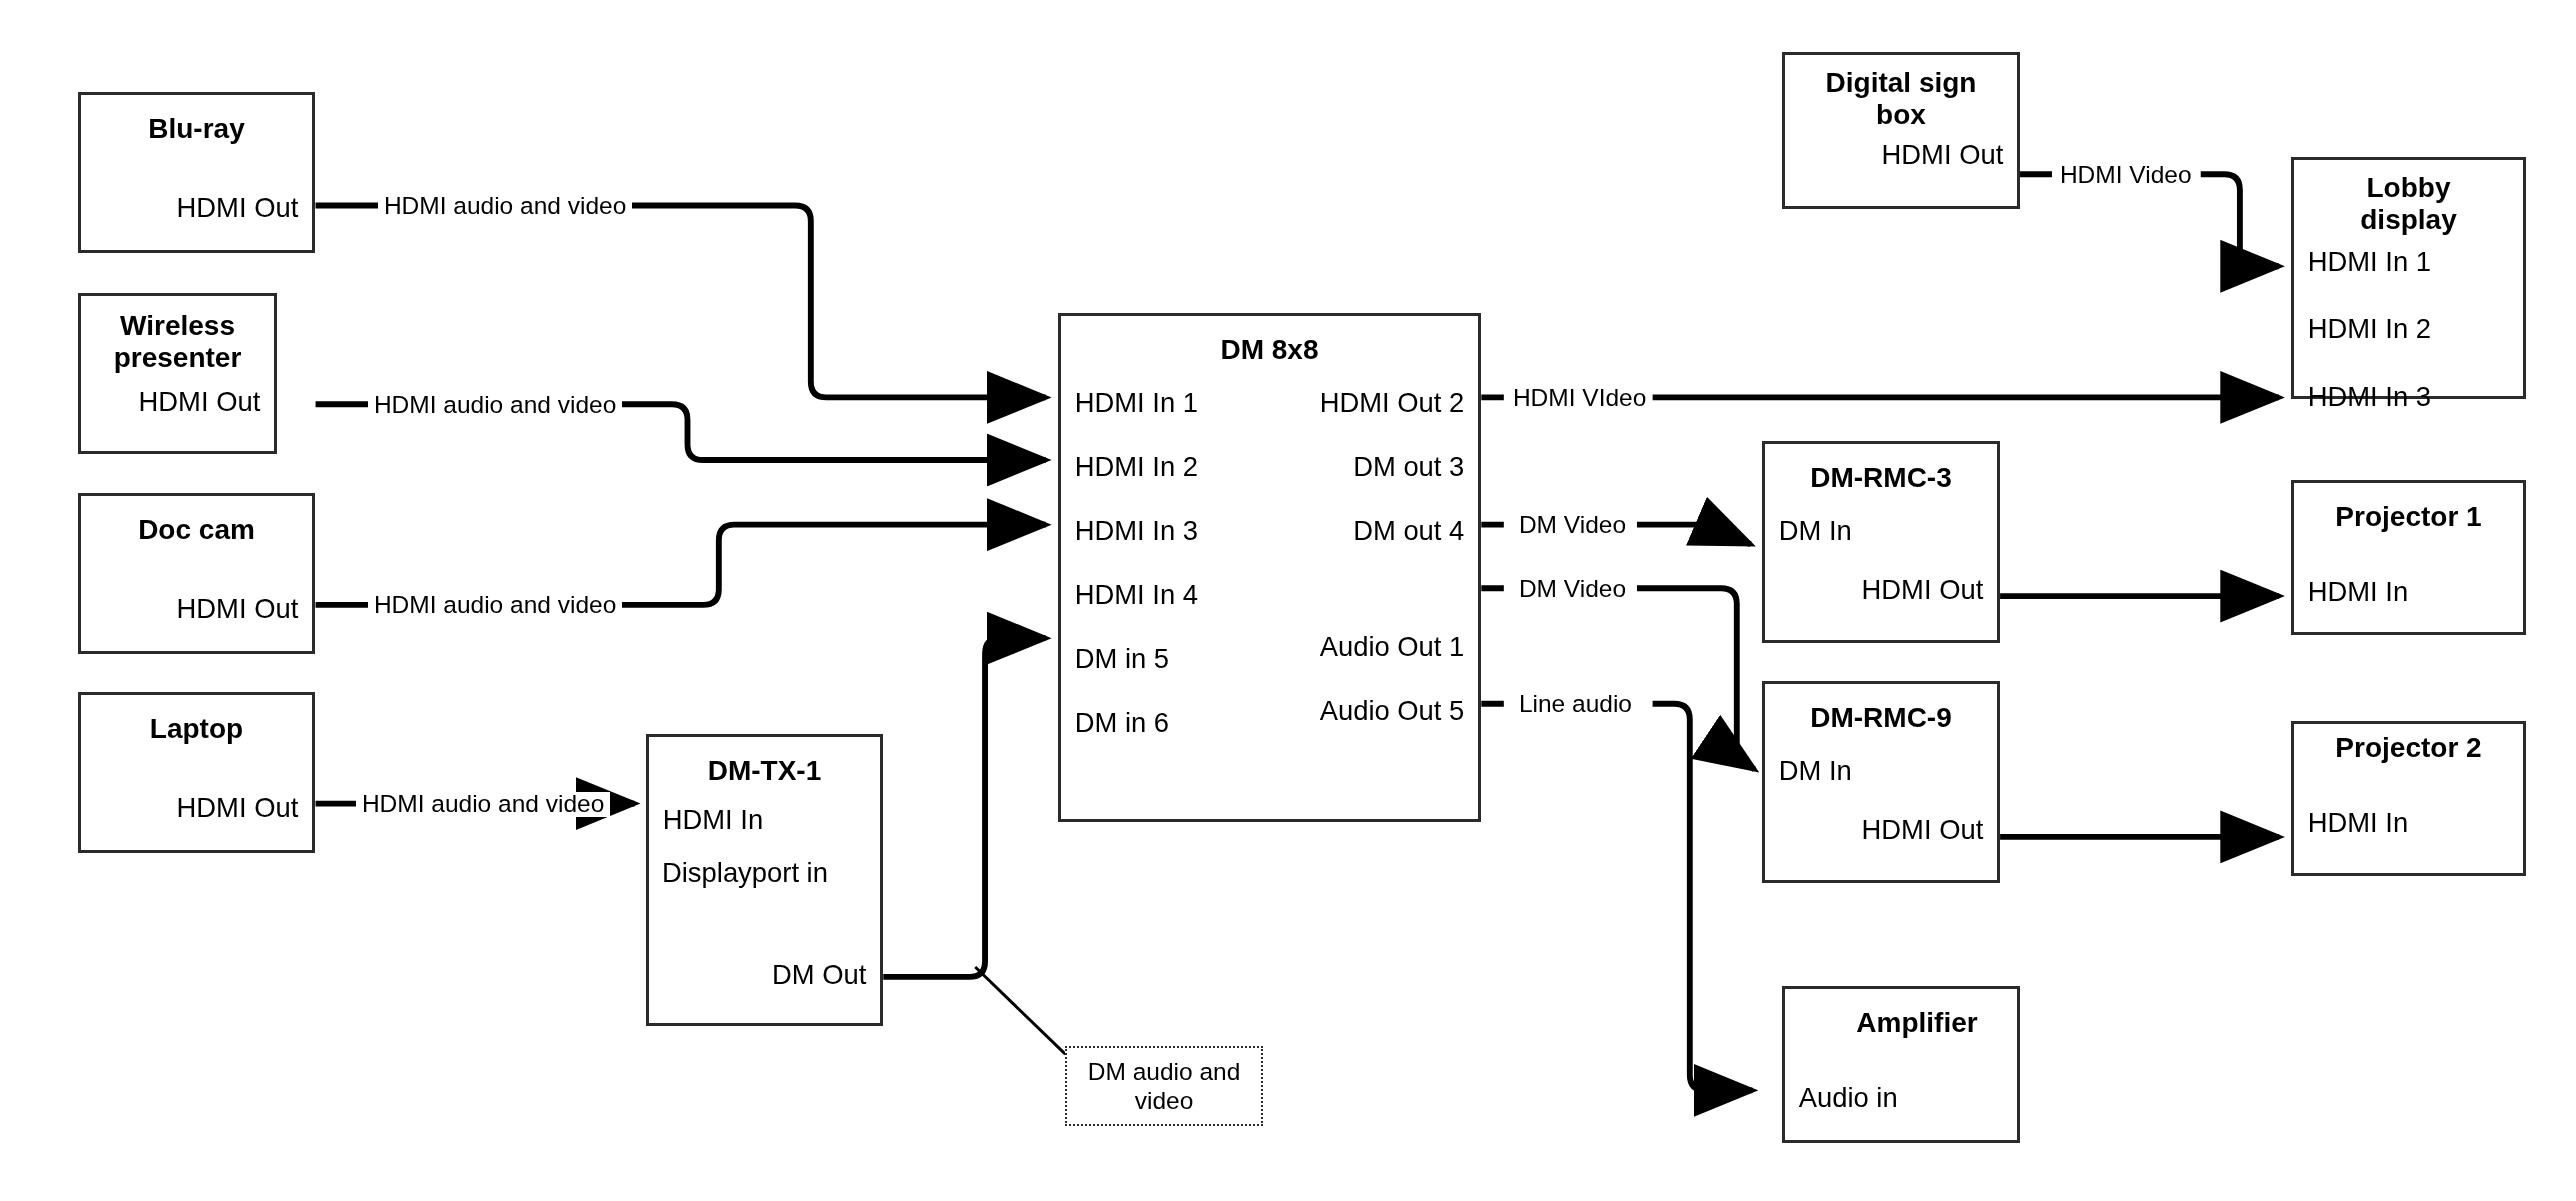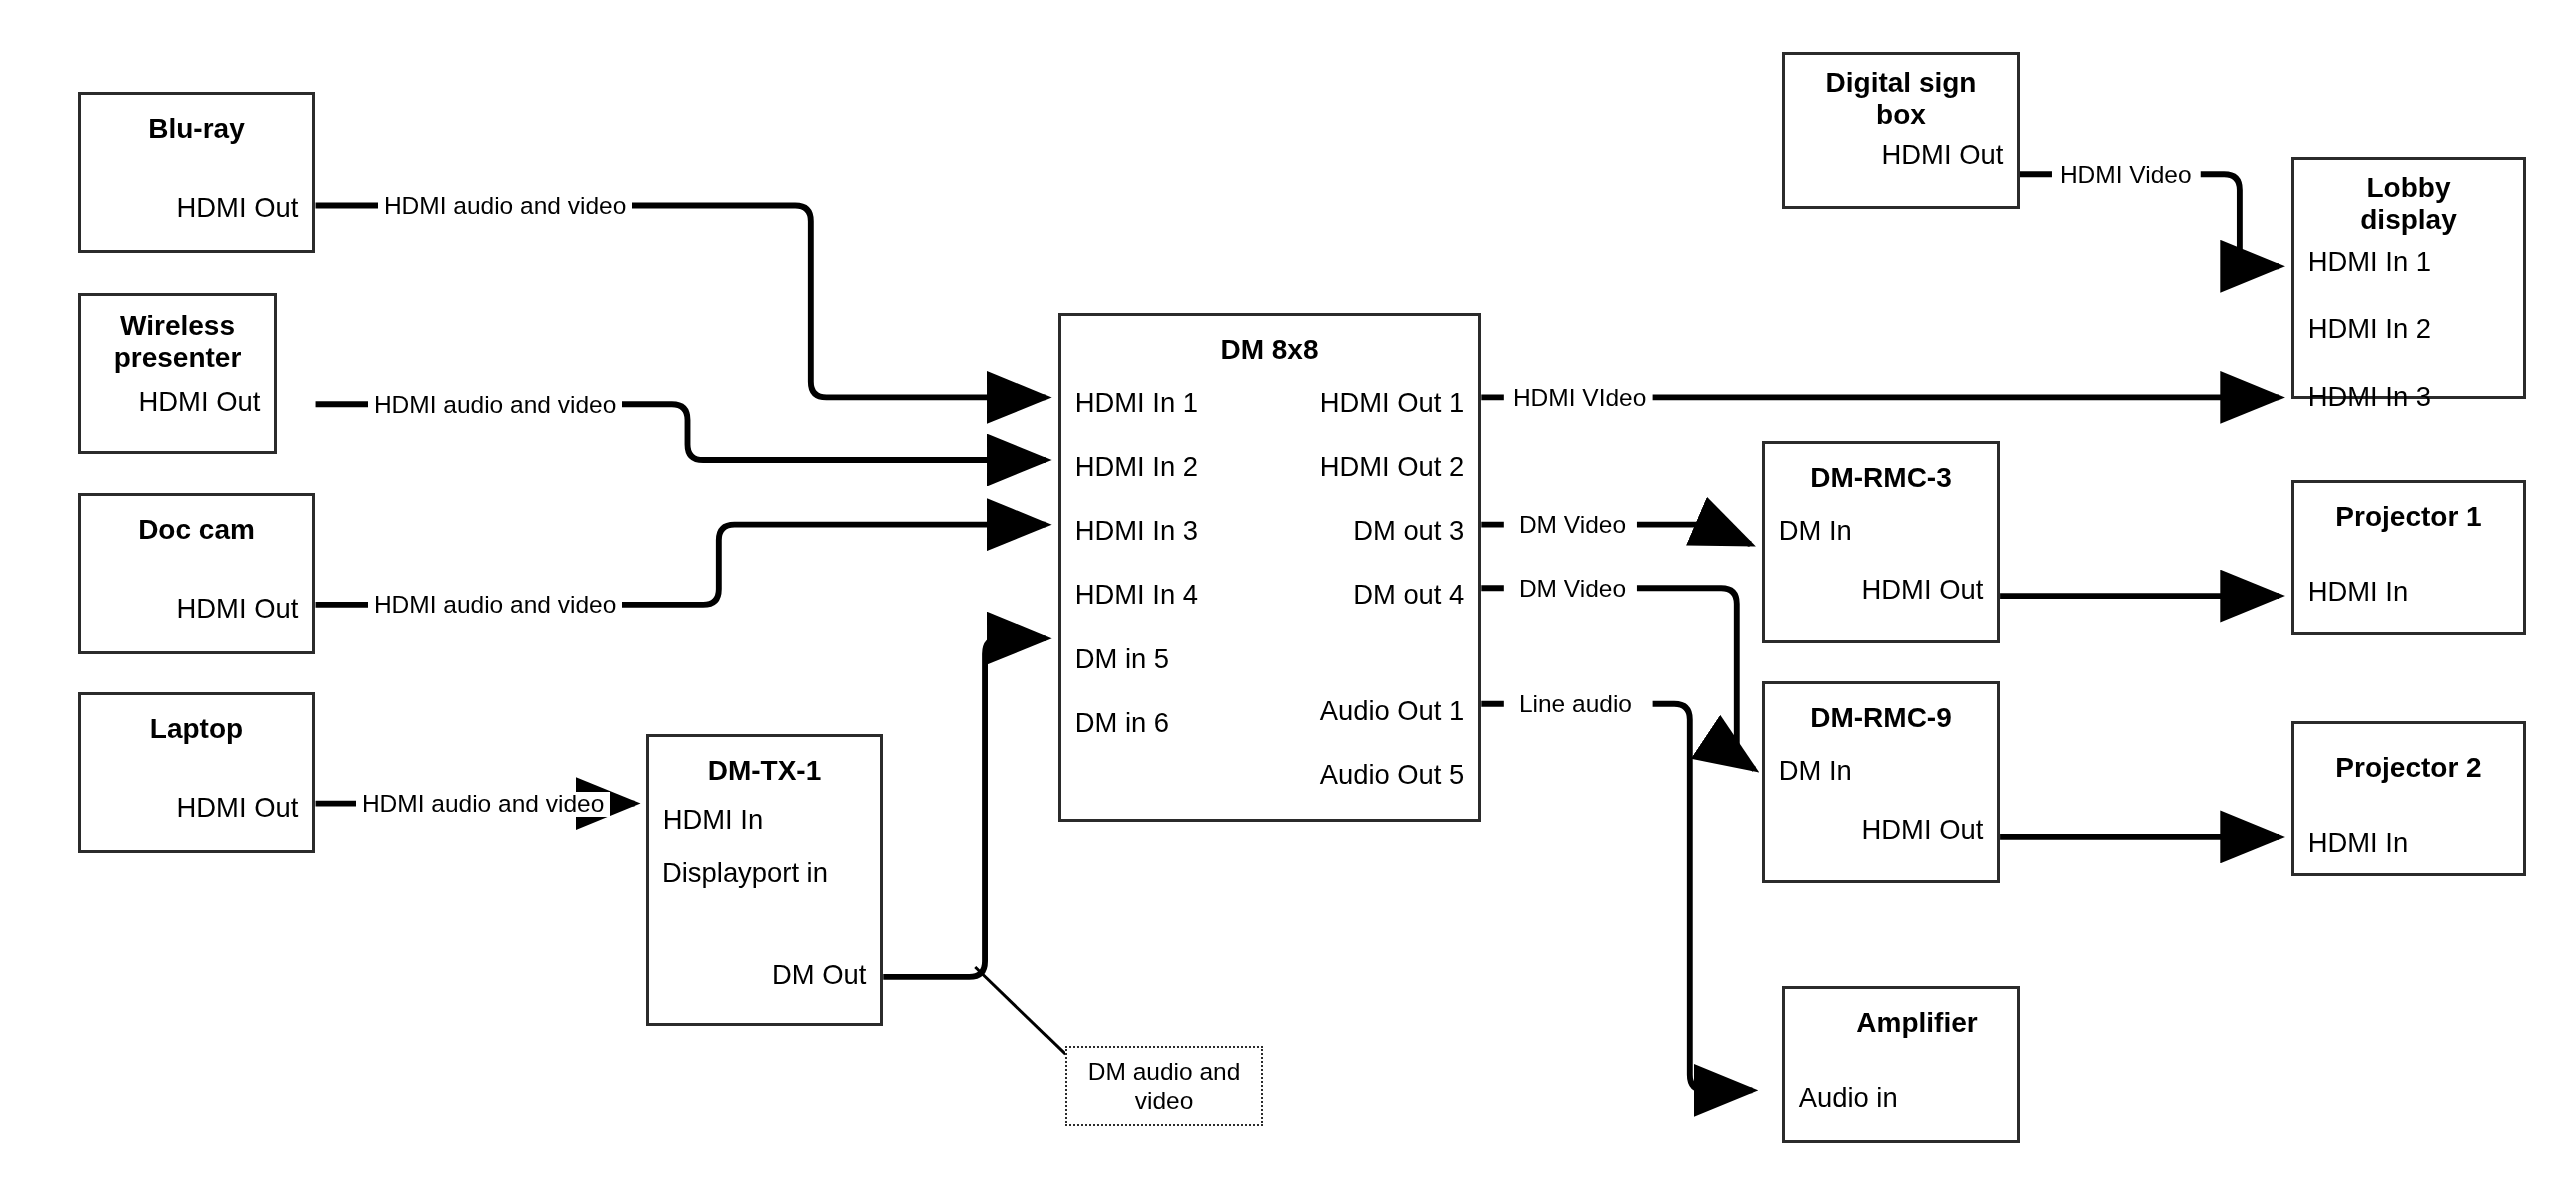--- a/index.html
+++ b/index.html
@@ -89,21 +89,20 @@
     <div style="position:relative;margin-top:21.5px;">
       <div style="position:absolute;left:13.7px;top:0;width:186px;">
         <div class="port left" style="height:64px;">HDMI In 1</div>
         <div class="port left" style="height:64px;">HDMI In 2</div>
         <div class="port left" style="height:64px;">HDMI In 3</div>
         <div class="port left" style="height:64px;">HDMI In 4</div>
         <div class="port left" style="height:64px;">DM in 5</div>
         <div class="port left" style="height:64px;">DM in 6</div>
       </div>
       <div style="position:absolute;right:13.7px;top:0;width:211px;">
-        <div class="port right" style="height:64px;">HDMI Out 1</div>
         <div class="port right" style="height:64px;">HDMI Out 2</div>
         <div class="port right" style="height:64px;">DM out 3</div>
         <div class="port right" style="height:64px;">DM out 4</div>
         <div class="port right" style="height:64px;margin-top:52px;">Audio Out 1</div>
         <div class="port right" style="height:64px;">Audio Out 5</div>
       </div>
     </div>
   </div>
 
   <div class="node" style="left:1782px;top:52px;width:238px;height:157px;">
@@ -131,21 +130,21 @@
     <div class="port left" style="margin-top:21.5px;padding-left:13.7px;">DM In</div>
     <div class="port right" style="margin-top:27.4px;padding-right:13.7px;">HDMI Out</div>
   </div>
 
   <div class="node" style="left:2291px;top:480px;width:235px;height:155px;">
     <div class="title" style="margin-top:17.6px;">Projector 1</div>
     <div class="port left" style="margin-top:43px;padding-left:13.7px;">HDMI In</div>
   </div>
 
   <div class="node" style="left:2291px;top:721px;width:235px;height:155px;">
-    <div class="title" style="margin-top:28px;">Projector 2</div>
+    <div class="title" style="margin-top:8px;">Projector 2</div>
     <div class="port left" style="margin-top:43px;padding-left:13.7px;">HDMI In</div>
   </div>
 
   <div class="node" style="left:1782px;top:986px;width:238px;height:157px;">
     <div class="title" style="margin-top:17.6px;padding-left:32px;">Amplifier</div>
     <div class="port left" style="margin-top:43px;padding-left:13.7px;">Audio in</div>
   </div>
 
   <div class="callout" style="left:1065px;top:1046px;width:198px;height:80px;">
     <span>DM audio and video</span>

